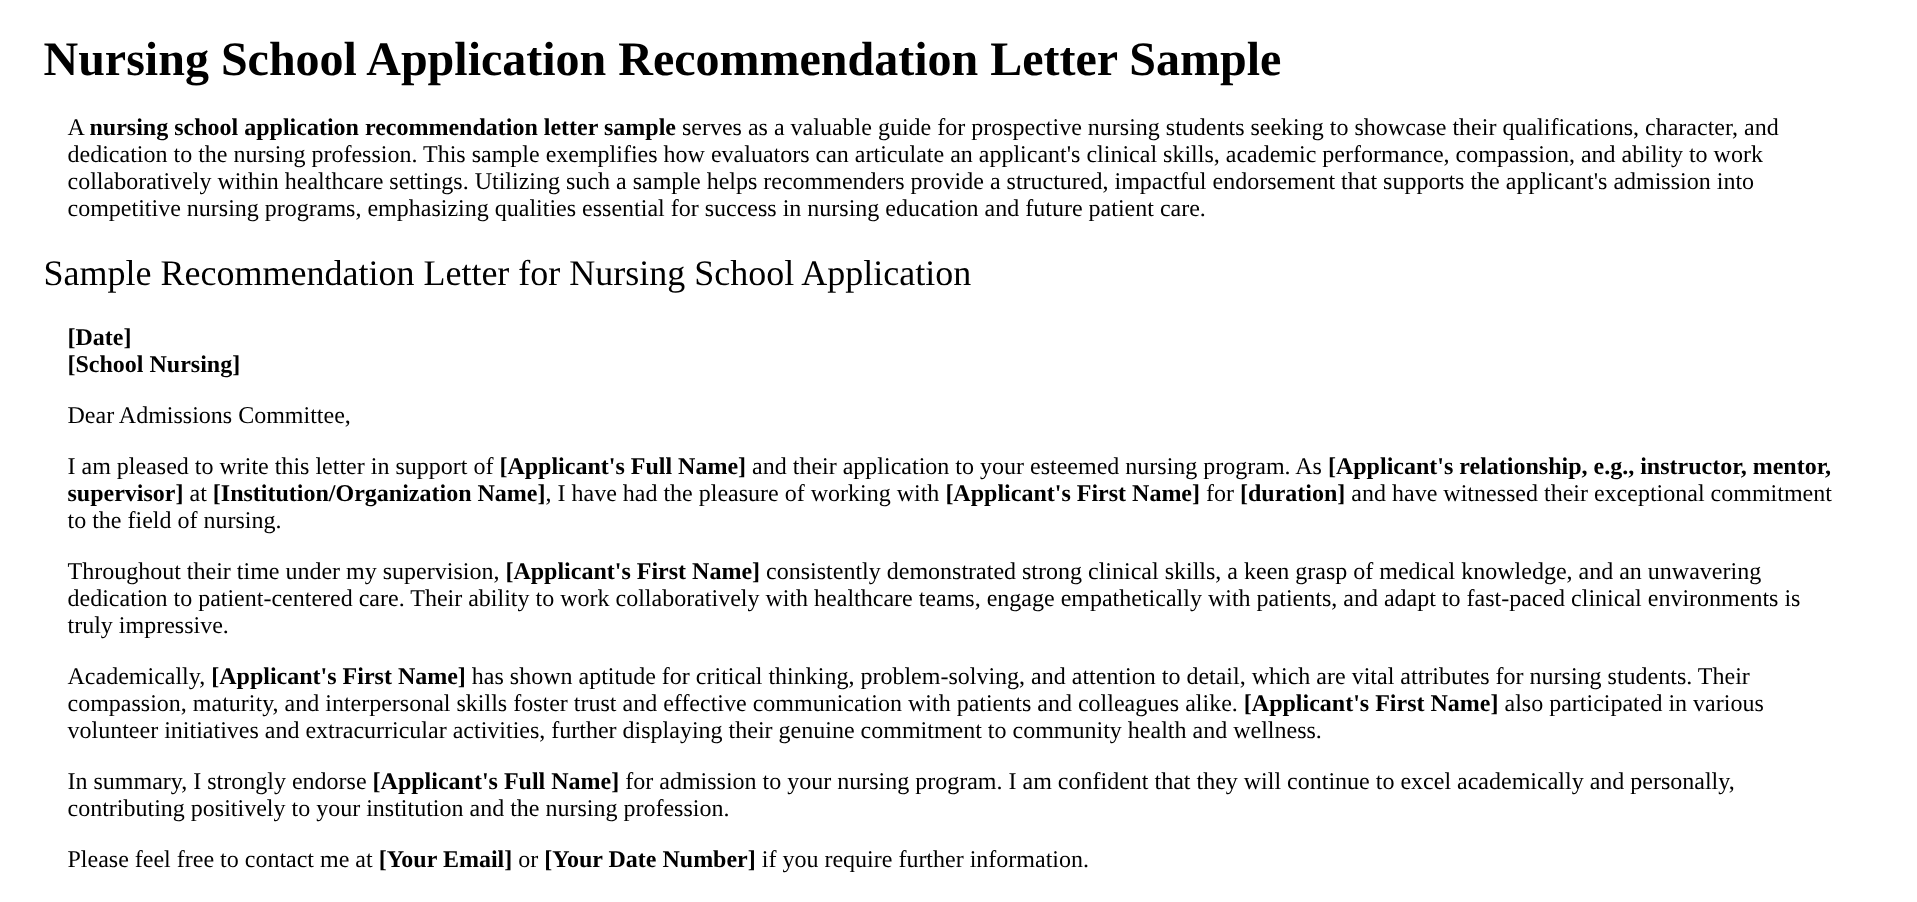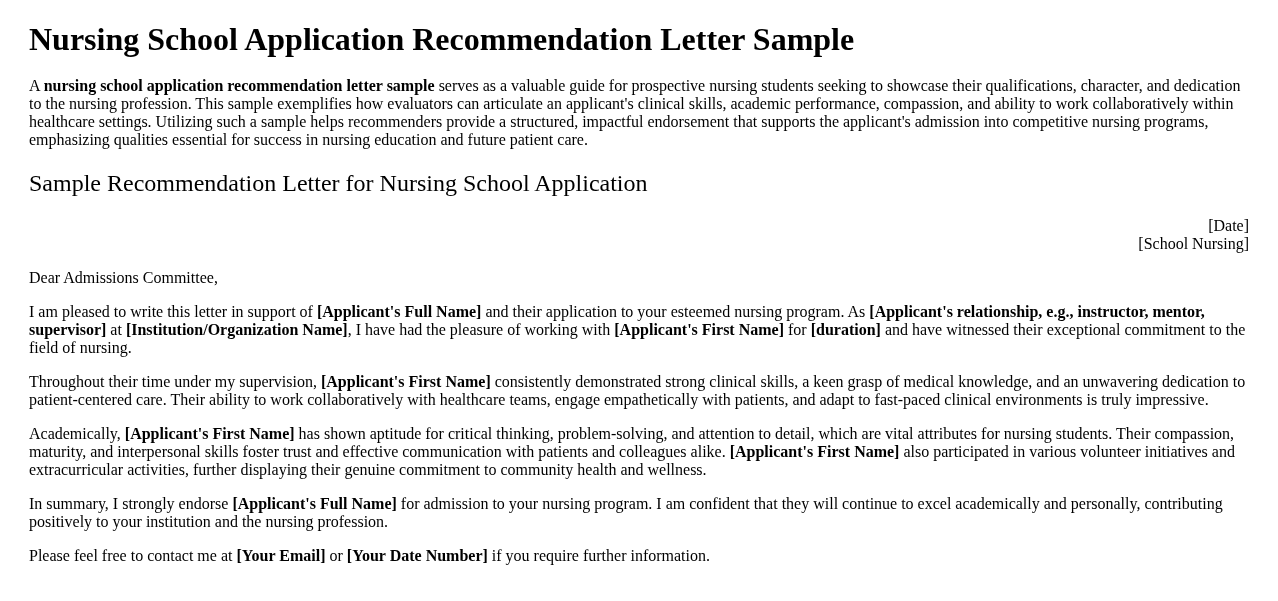--- a/index.html
+++ b/index.html
@@ -21,26 +21,25 @@
     margin: 15px 0 19px 0;
     font-weight: bold;
   }
   h2 {
     font-size: 24px;
     line-height: 28px;
     margin: 20px 0 20px 0;
     font-weight: normal;
   }
   p {
-    margin: 16px 0;
+    margin: 16px 16px;
   }
   .addr-line {
     display: block;
-    font-weight: normal;
-    text-align: right;
+    font-weight: bold;
   }
   strong {
     font-weight: bold;
   }
 </style>
 </head>
 <body>
 
 <main>
   <h1>Nursing School Application Recommendation Letter Sample</h1>

